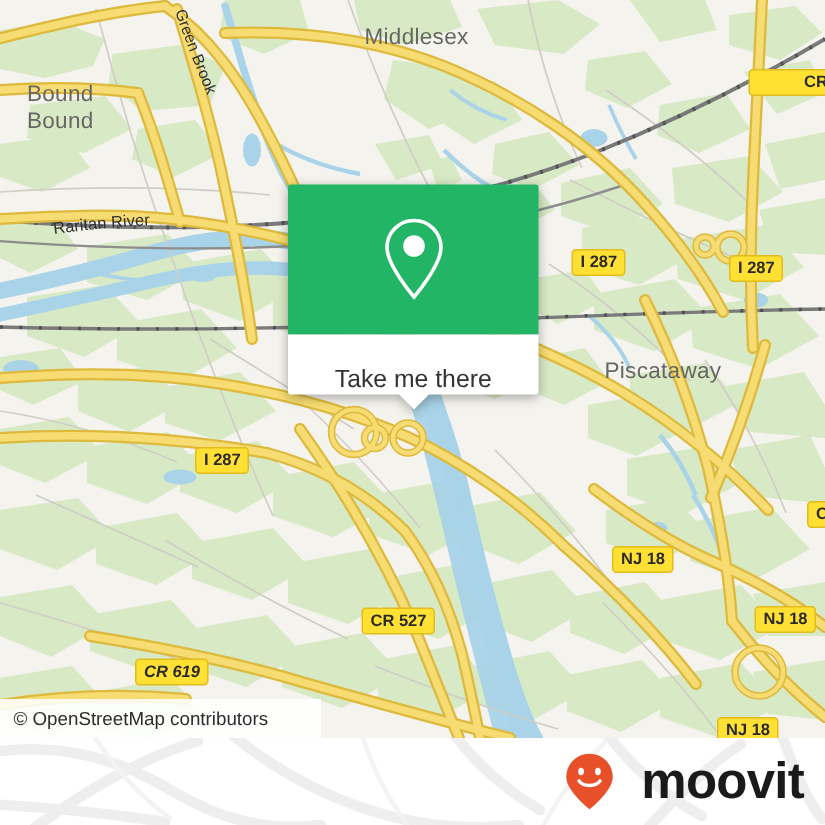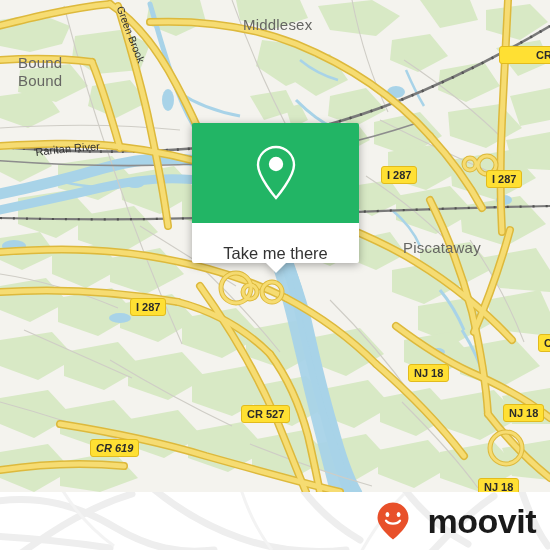--- a/index.html
+++ b/index.html
@@ -417,20 +417,21 @@
     <div class="shield" style="left:381px; top:166px;">I 287</div>
     <div class="shield" style="left:486px; top:170px;">I 287</div>
     <div class="shield" style="left:130px; top:298px;">I 287</div>
     <div class="shield" style="left:408px; top:364px;">NJ 18</div>
     <div class="shield" style="left:503px; top:404px;">NJ 18</div>
     <div class="shield" style="left:241px; top:405px;text-align:right;">CR 527</div>
     <div class="shield" style="left:90px;  top:439px;font-style:italic;">CR 619</div>
     <div class="shield" style="left:478px; top:478px;">NJ 18</div>
     <div class="shield" style="left:538px; top:334px;">C</div>
 
+    <div id="attribution">© OpenStreetMap contributors</div>
 
     <div id="callout">
       <div id="callout-top">
         <svg width="46" height="60" viewBox="0 0 46 60">
           <path d="M23 4 C13 4 5 12 5 22 C5 34 23 55 23 55 C23 55 41 34 41 22 C41 12 33 4 23 4 Z" fill="none" stroke="#ffffff" stroke-width="2.4"></path>
           <circle cx="23" cy="21" r="7.2" fill="#ffffff"></circle>
         </svg>
       </div>
       <div id="callout-bottom">
         <span id="callout-label">Take me there</span>

